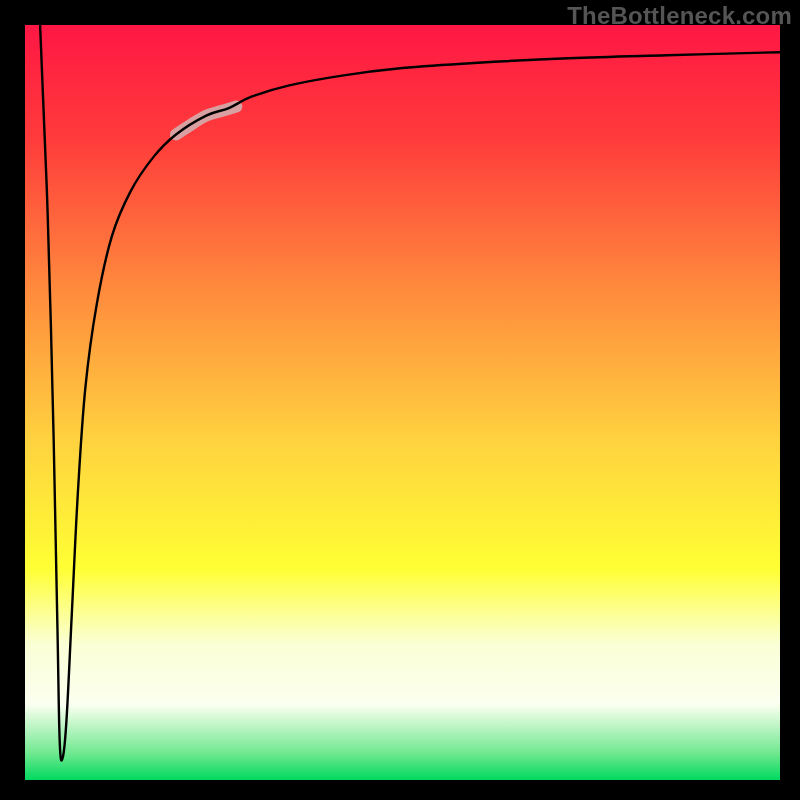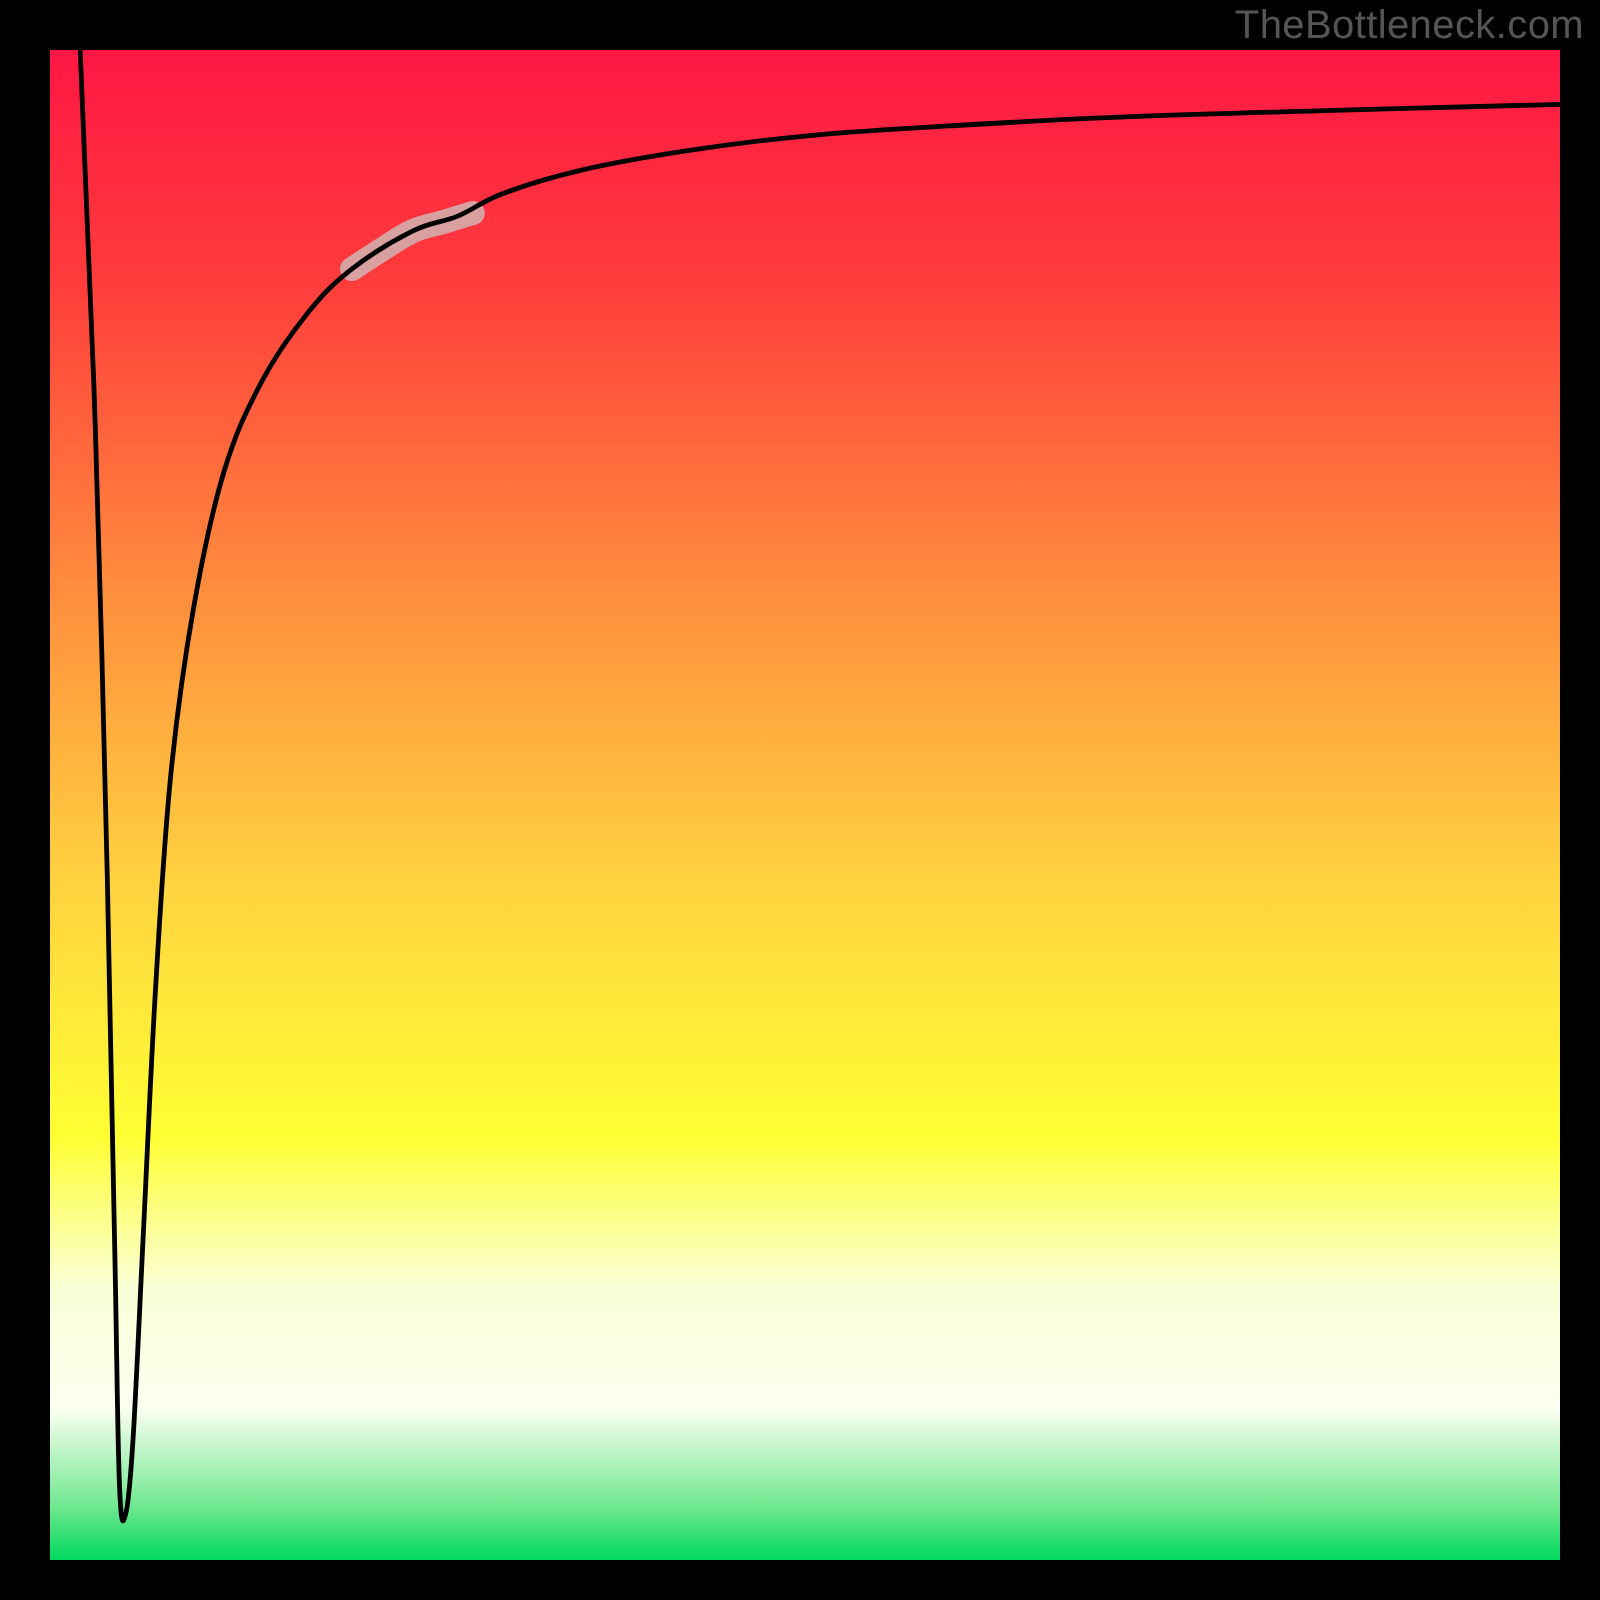--- a/index.html
+++ b/index.html
@@ -16,23 +16,23 @@
     top: 0;
     left: 0;
     width: 800px;
     height: 800px;
   }
   .watermark {
     position: absolute;
     top: 2px;
     right: 8px;
     color: #555;
-    font-size: 20px;
+    font-size: 24px;
     letter-spacing: 0.2px;
-    font-weight: 400;
+    font-weight: 700;
     font-family: Arial, sans-serif;
   }
   svg {
     display: block;
   }
 </style>
 </head>
 <body>
 
 <div class="frame">

